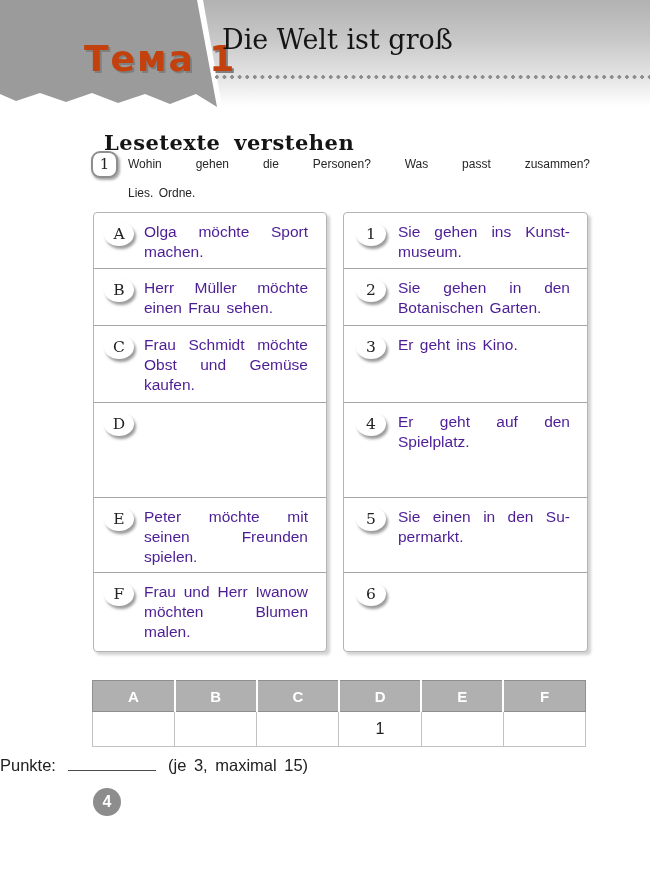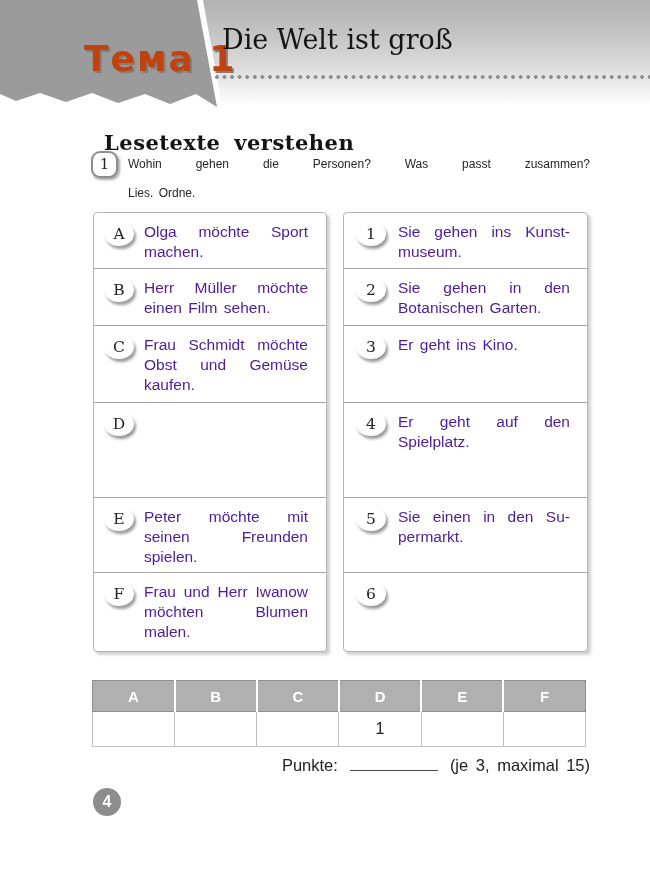--- a/index.html
+++ b/index.html
@@ -52,21 +52,21 @@
 
   
   .ans{position:absolute;left:92px;top:680px;width:494px;border-collapse:collapse;
     table-layout:fixed;}
   .ans th{background:#b0b0b0;border:1px solid #8f8f8f;border-left:2px solid #fff;height:28px;
     font-size:15px;font-weight:bold;color:#fff;text-align:center;}
   .ans th:first-child{border-left:1px solid #8f8f8f;}
   .ans td{border:1px solid #c2c2c2;height:32px;text-align:center;font-size:16px;color:#1e1e1e;}
 
   
-  .punkte{position:absolute;left:0;top:756px;width:590px;text-align:right;font-size:16.5px;
+  .punkte{position:absolute;left:0;top:756px;width:590px;font-size:16.5px;
     color:#222;word-spacing:3px;}
   .blank{display:inline-block;width:88px;height:14px;border-bottom:1.5px solid #4a4a4a;
     margin:0 12px;}
   .pagenum{position:absolute;left:93px;top:788px;width:28px;height:28px;border-radius:50%;
     background:#8d8d8d;color:#fff;font-weight:bold;font-size:16px;line-height:28px;
     text-align:center;}
 </style>
 </head>
 <body>
 
@@ -88,21 +88,21 @@
     <div>Lies. Ordne.</div>
   </div>
 
   <div class="card card-left">
     <div class="row">
       <span class="badge">A</span>
       <p class="itext">Olga möchte Sport machen.</p>
     </div>
     <div class="row">
       <span class="badge">B</span>
-      <p class="itext">Herr Müller möchte einen Film sehen.</p>
+      <p class="itext">Herr Müller möchte einen Frau sehen.</p>
     </div>
     <div class="row">
       <span class="badge">C</span>
       <p class="itext">Frau Schmidt möchte Obst und Gemüse kaufen.</p>
     </div>
     <div class="row">
       <span class="badge">D</span>
     </div>
     <div class="row">
       <span class="badge">E</span>

